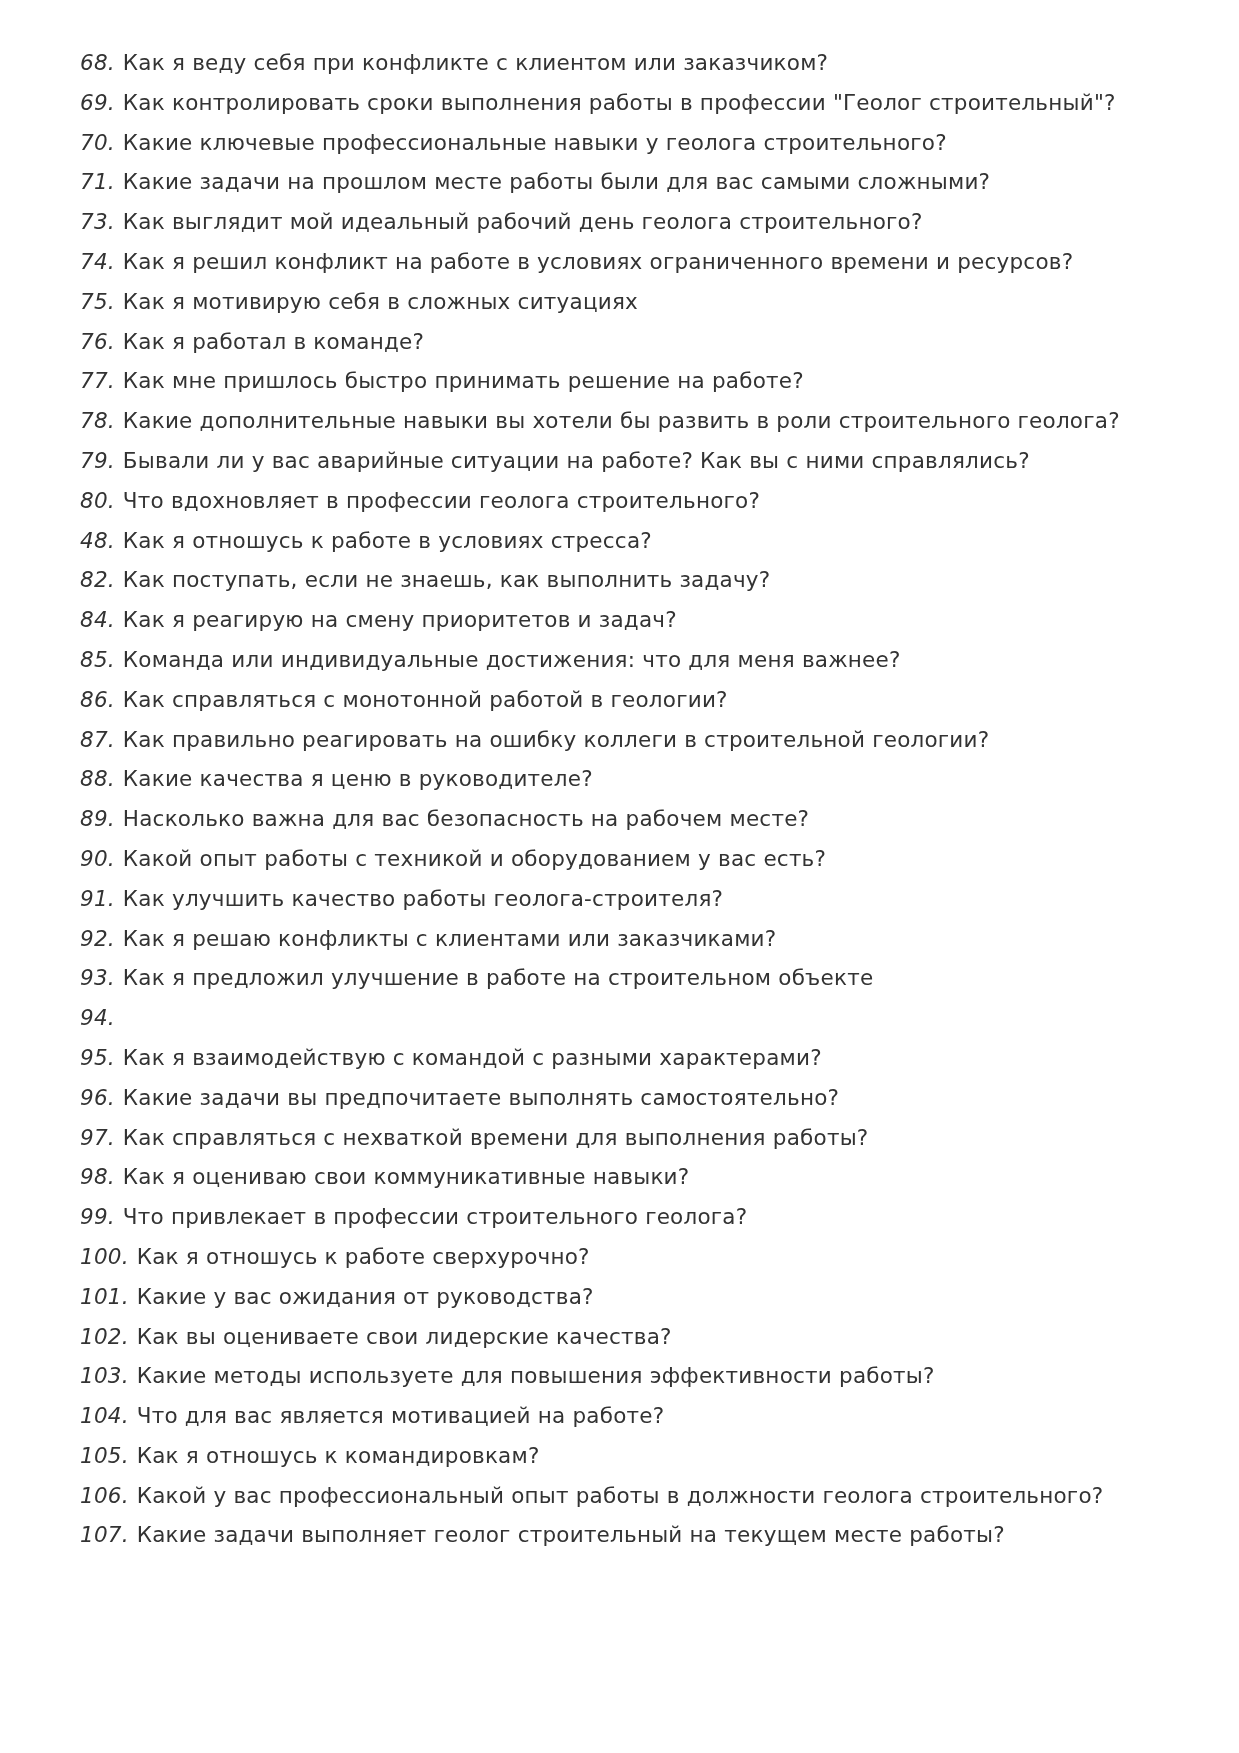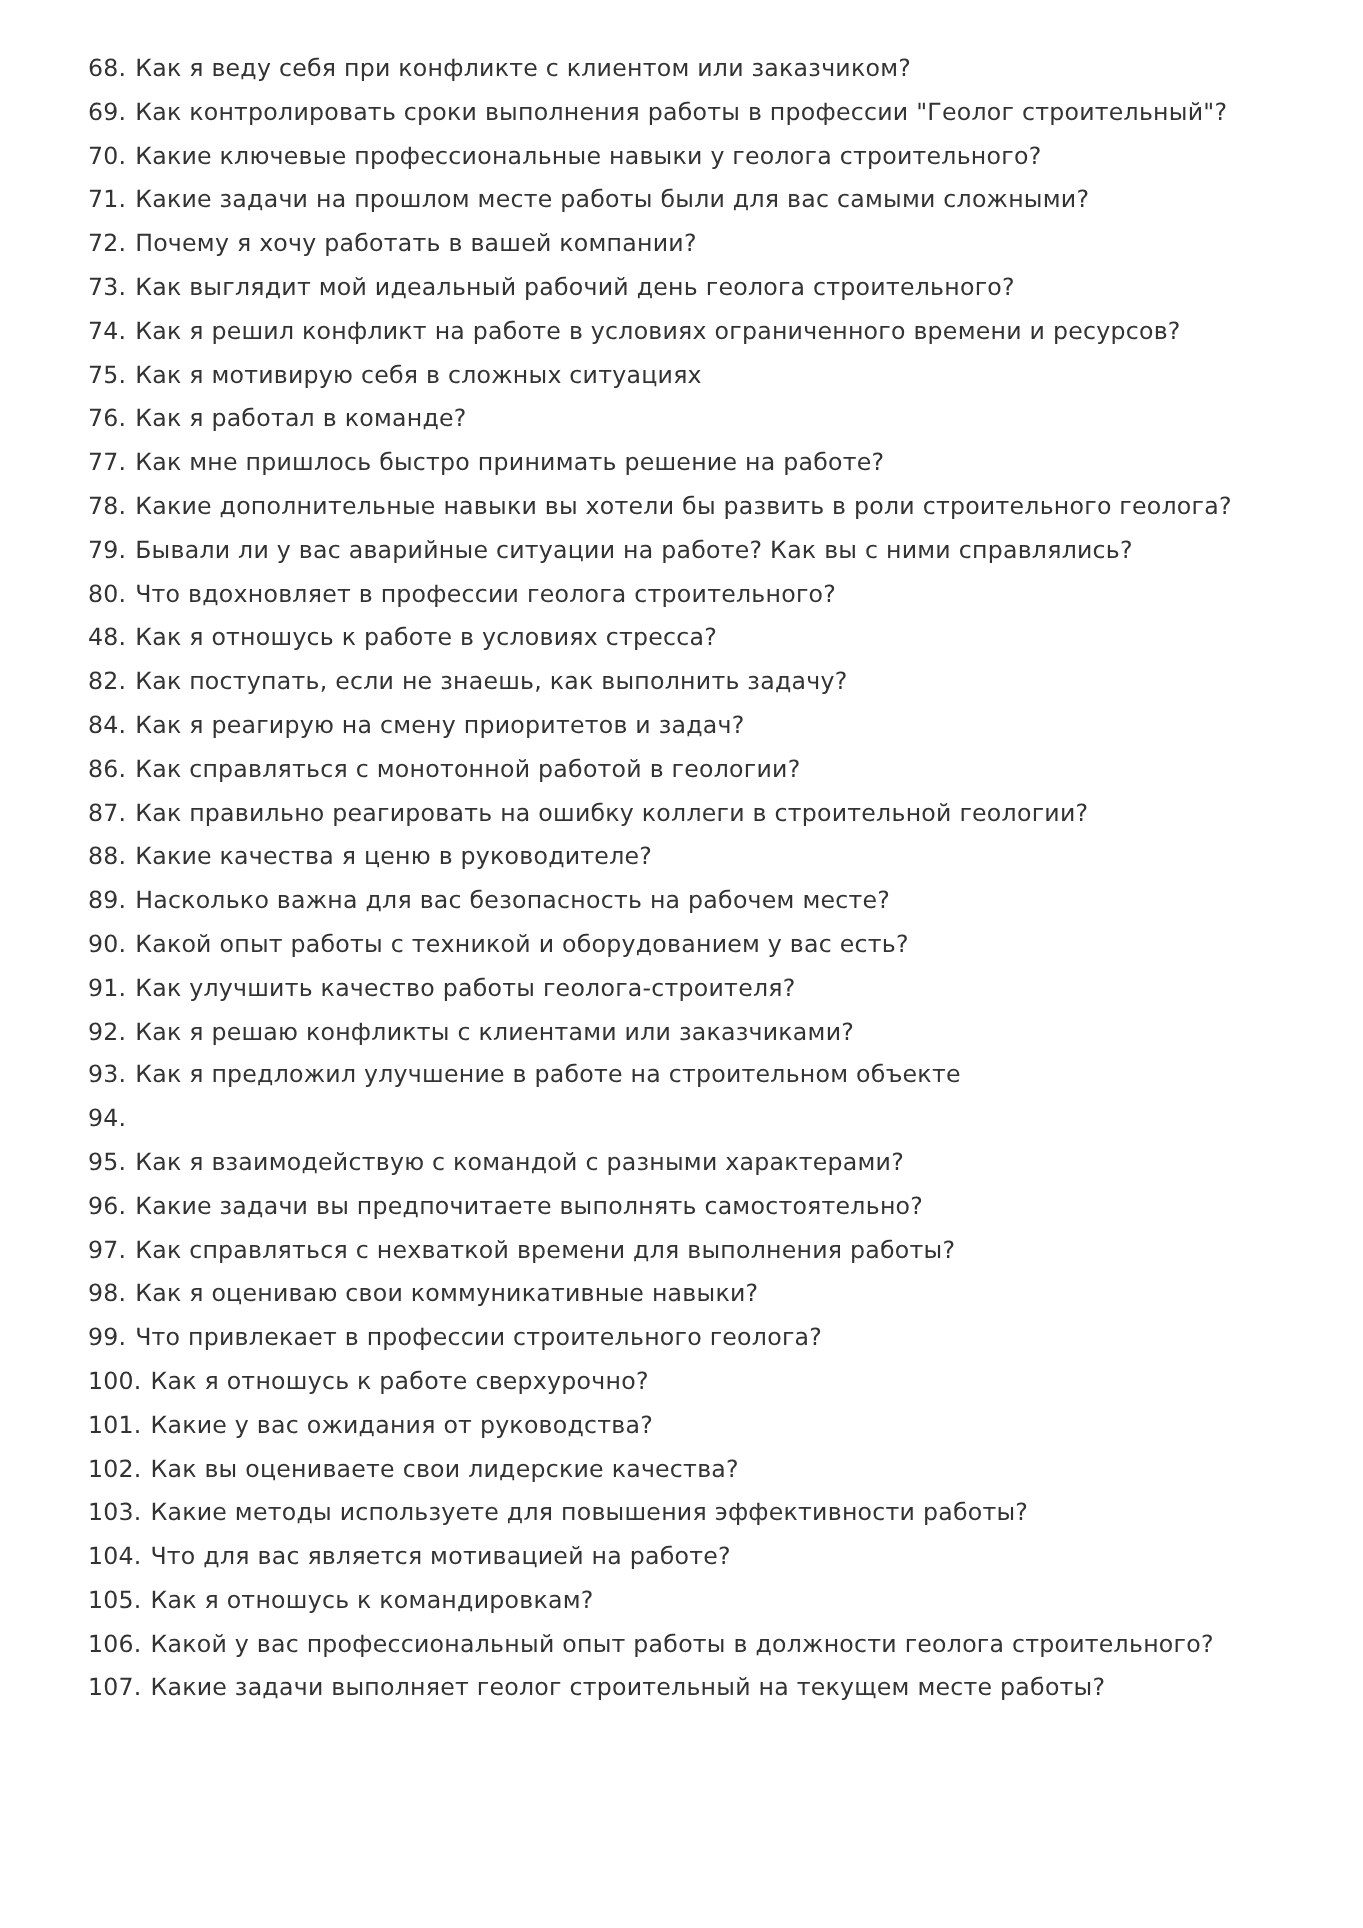--- a/index.html
+++ b/index.html
@@ -32,20 +32,21 @@
     padding: 0;
     margin: 0 0 18.3px 0;
     color: #333333;
     font-weight: 400;
     letter-spacing: 0.01em;
     white-space: nowrap;
   }
   .q-num {
     flex: 0 0 auto;
     margin-right: 8px;
+    font-style: italic;
   }
   .q-text {
     flex: 0 1 auto;
   }
 </style>
 </head>
 <body>
 
 <div class="page">
   <ol class="question-list">
@@ -59,24 +60,20 @@
       </li>
       <li class="question-item">
         <span class="q-num">70.</span>
         <span class="q-text">Какие ключевые профессиональные навыки у геолога строительного?</span>
       </li>
       <li class="question-item">
         <span class="q-num">71.</span>
         <span class="q-text">Какие задачи на прошлом месте работы были для вас самыми сложными?</span>
       </li>
       <li class="question-item">
-        <span class="q-num">72.</span>
-        <span class="q-text">Почему я хочу работать в вашей компании?</span>
-      </li>
-      <li class="question-item">
         <span class="q-num">73.</span>
         <span class="q-text">Как выглядит мой идеальный рабочий день геолога строительного?</span>
       </li>
       <li class="question-item">
         <span class="q-num">74.</span>
         <span class="q-text">Как я решил конфликт на работе в условиях ограниченного времени и ресурсов?</span>
       </li>
       <li class="question-item">
         <span class="q-num">75.</span>
         <span class="q-text">Как я мотивирую себя в сложных ситуациях</span>
@@ -105,20 +102,24 @@
         <span class="q-num">48.</span>
         <span class="q-text">Как я отношусь к работе в условиях стресса?</span>
       </li>
       <li class="question-item">
         <span class="q-num">82.</span>
         <span class="q-text">Как поступать, если не знаешь, как выполнить задачу?</span>
       </li>
       <li class="question-item">
         <span class="q-num">84.</span>
         <span class="q-text">Как я реагирую на смену приоритетов и задач?</span>
+      </li>
+      <li class="question-item">
+        <span class="q-num">85.</span>
+        <span class="q-text">Команда или индивидуальные достижения: что для меня важнее?</span>
       </li>
       <li class="question-item">
         <span class="q-num">86.</span>
         <span class="q-text">Как справляться с монотонной работой в геологии?</span>
       </li>
       <li class="question-item">
         <span class="q-num">87.</span>
         <span class="q-text">Как правильно реагировать на ошибку коллеги в строительной геологии?</span>
       </li>
       <li class="question-item">

